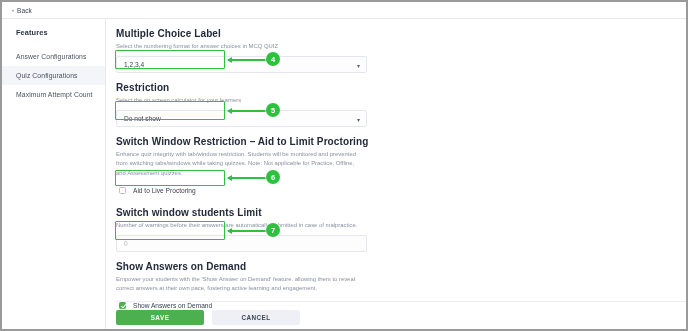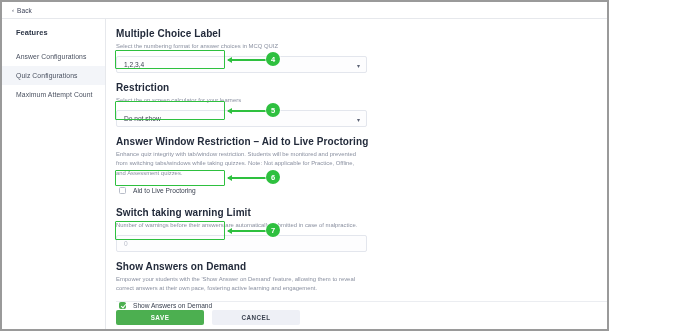--- a/index.html
+++ b/index.html
@@ -6,21 +6,21 @@
     margin: 0;
     padding: 0;
     background: #ffffff;
   }
   body {
     font-family: "Liberation Sans", sans-serif;
     -webkit-font-smoothing: antialiased;
   }
   #screen {
     position: relative;
-    width: 609px;
+    width: 688px;
     height: 331px;
     box-sizing: border-box;
     background: #ffffff;
     border: 2px solid #9a9a9a;
     overflow: hidden;
   }
 
   
   .topbar {
     position: absolute;
@@ -302,30 +302,30 @@
         <div class="sec-desc">Select the on screen calculator for your learners</div>
         <div class="field-wrap">
           <div class="select-box">
             <span>Do not show</span>
             <span class="chev">▾</span>
           </div>
         </div>
       </div>
 
       <div class="section">
-        <div class="sec-title">Answer Window Restriction – Aid to Live Proctoring</div>
+        <div class="sec-title">Switch Window Restriction – Aid to Limit Proctoring</div>
         <div class="sec-desc">Enhance quiz integrity with tab/window restriction. Students will be monitored and prevented from switching tabs/windows while taking quizzes. Note: Not applicable for Practice, Offline, and Assessment quizzes.</div>
         <div class="cb-row">
           <span class="cb"></span>
           <span class="cb-label">Aid to Live Proctoring</span>
         </div>
       </div>
 
       <div class="section">
-        <div class="sec-title">Switch taking warning Limit</div>
+        <div class="sec-title">Switch window students Limit</div>
         <div class="sec-desc">Number of warnings before their answers are automatically submitted in case of malpractice.</div>
         <div class="text-input">0</div>
       </div>
 
       <div class="section">
         <div class="sec-title">Show Answers on Demand</div>
         <div class="sec-desc">Empower your students with the 'Show Answer on Demand' feature, allowing them to reveal correct answers at their own pace, fostering active learning and engagement.</div>
         <div class="cb-row">
           <span class="cb checked"></span>
           <span class="cb-label">Show Answers on Demand</span>

